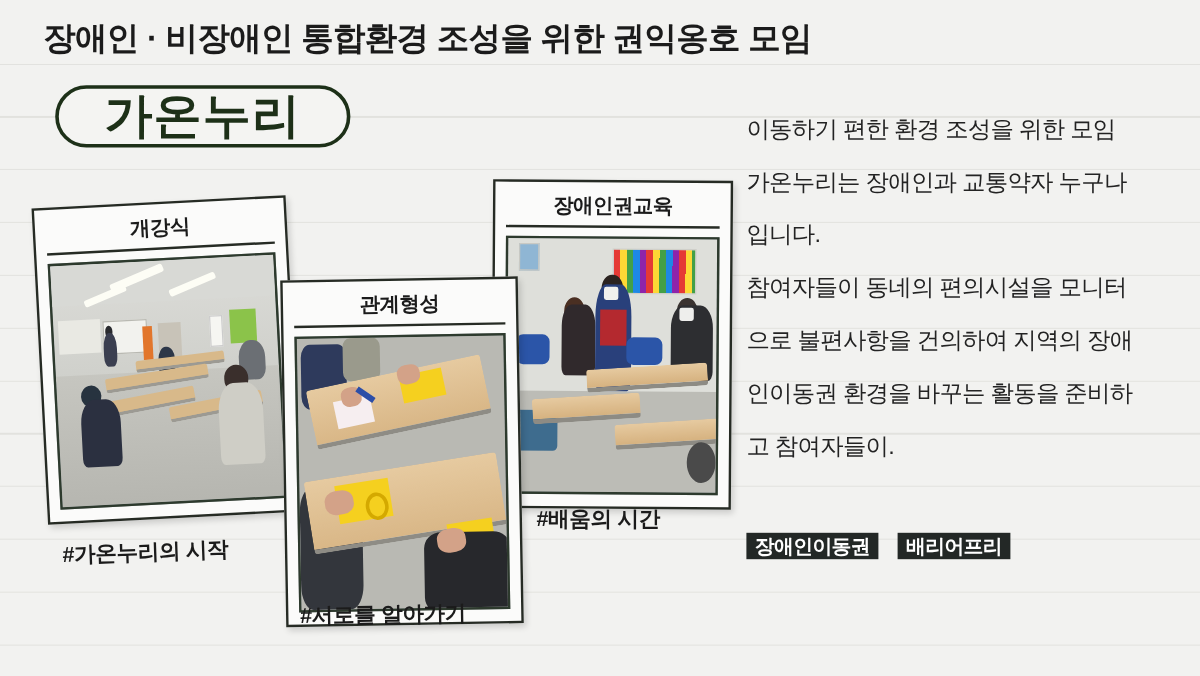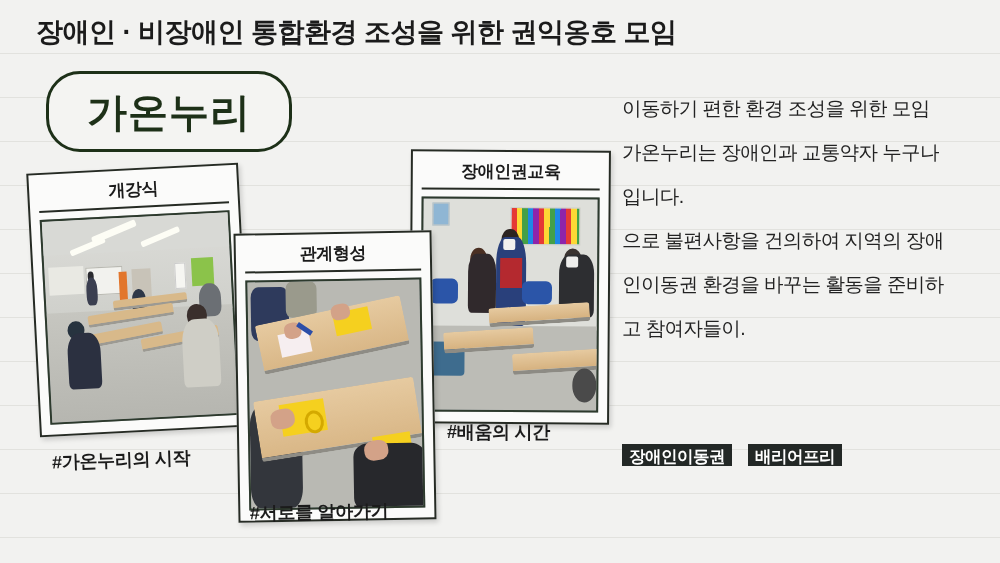--- a/index.html
+++ b/index.html
@@ -43,21 +43,21 @@
     color: #1b1b1b;
     letter-spacing: -0.5px;
     white-space: nowrap;
   }
 
   .logo-badge {
     position: absolute;
     left: 46px;
     top: 71px;
     width: 246px;
-    height: 81px;
+    height: 52px;
     border: 3px solid #1d3018;
     border-radius: 34px;
     background: #f4f4f2;
     display: flex;
     align-items: center;
     justify-content: center;
   }
   .logo-badge .logo-text {
     font-size: 40px;
     font-weight: 700;
@@ -326,20 +326,21 @@
         <div class="s2-hand s2-h4"></div>
       </div>
     </div>
   </div>
   <div class="hashtag" id="hash-2">#서로를 알아가기</div>
 
   <div class="desc">
     <p>이동하기 편한 환경 조성을 위한 모임</p>
     <p>가온누리는 장애인과 교통약자 누구나</p>
     <p>입니다.</p>
+    <p>참여자들이 동네의 편의시설을 모니터</p>
     <p>으로 불편사항을 건의하여 지역의 장애</p>
     <p>인이동권 환경을 바꾸는 활동을 준비하</p>
     <p>고 참여자들이.</p>
   </div>
 
   <div class="tags">
     <span class="tag">장애인이동권</span>
     <span class="tag">배리어프리</span>
   </div>
 

